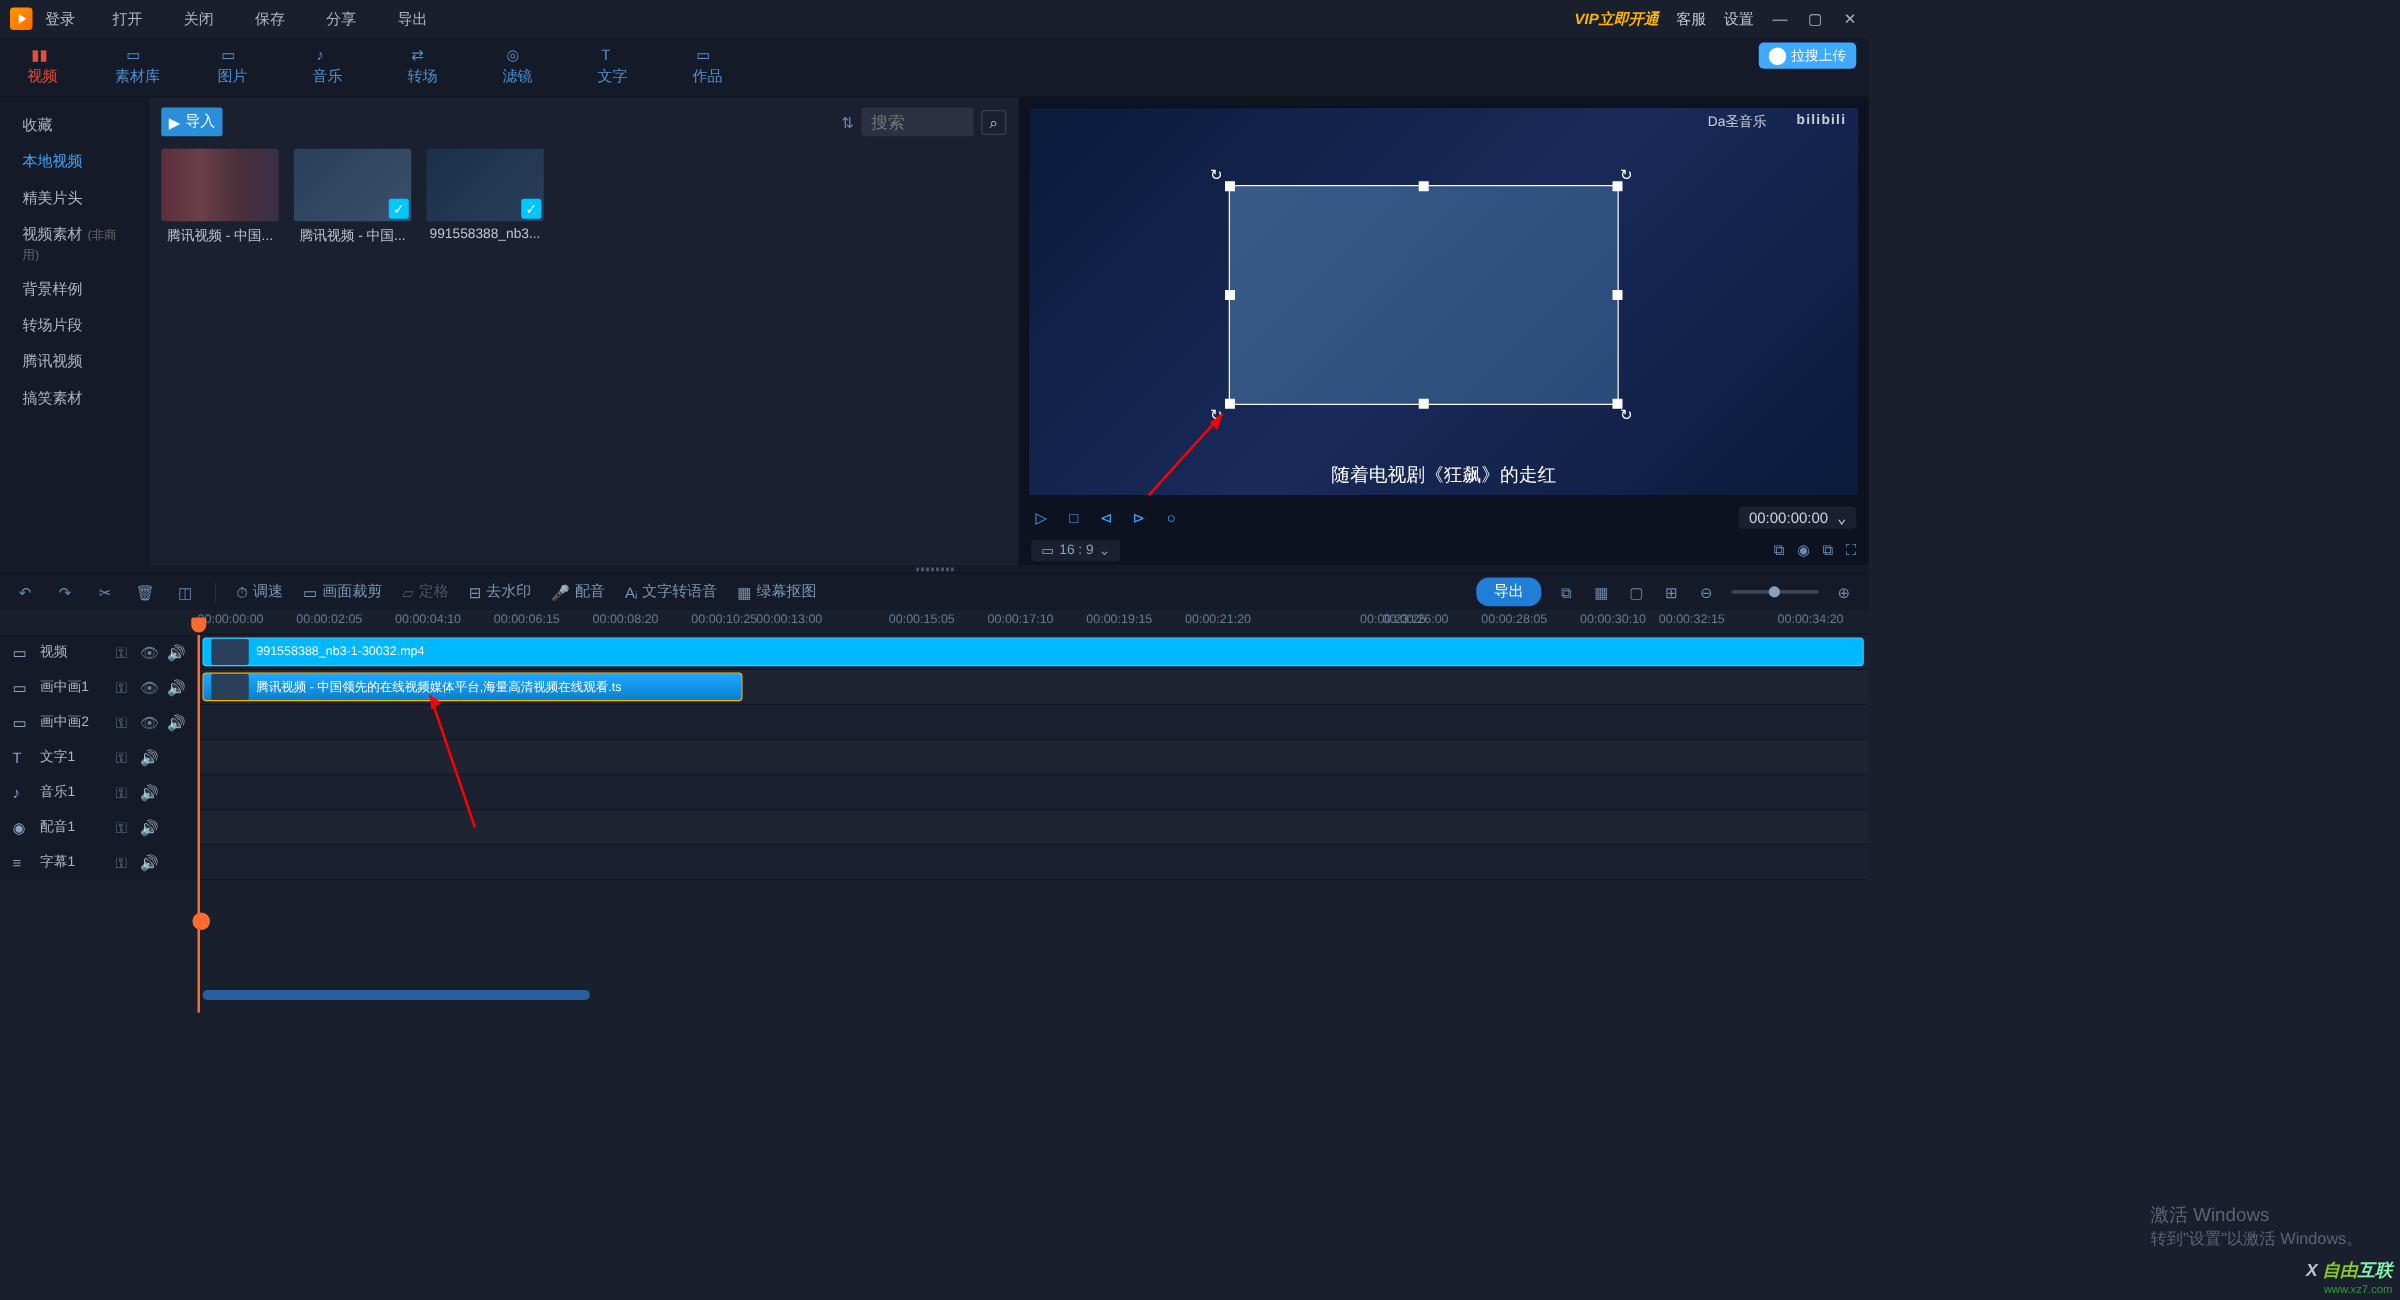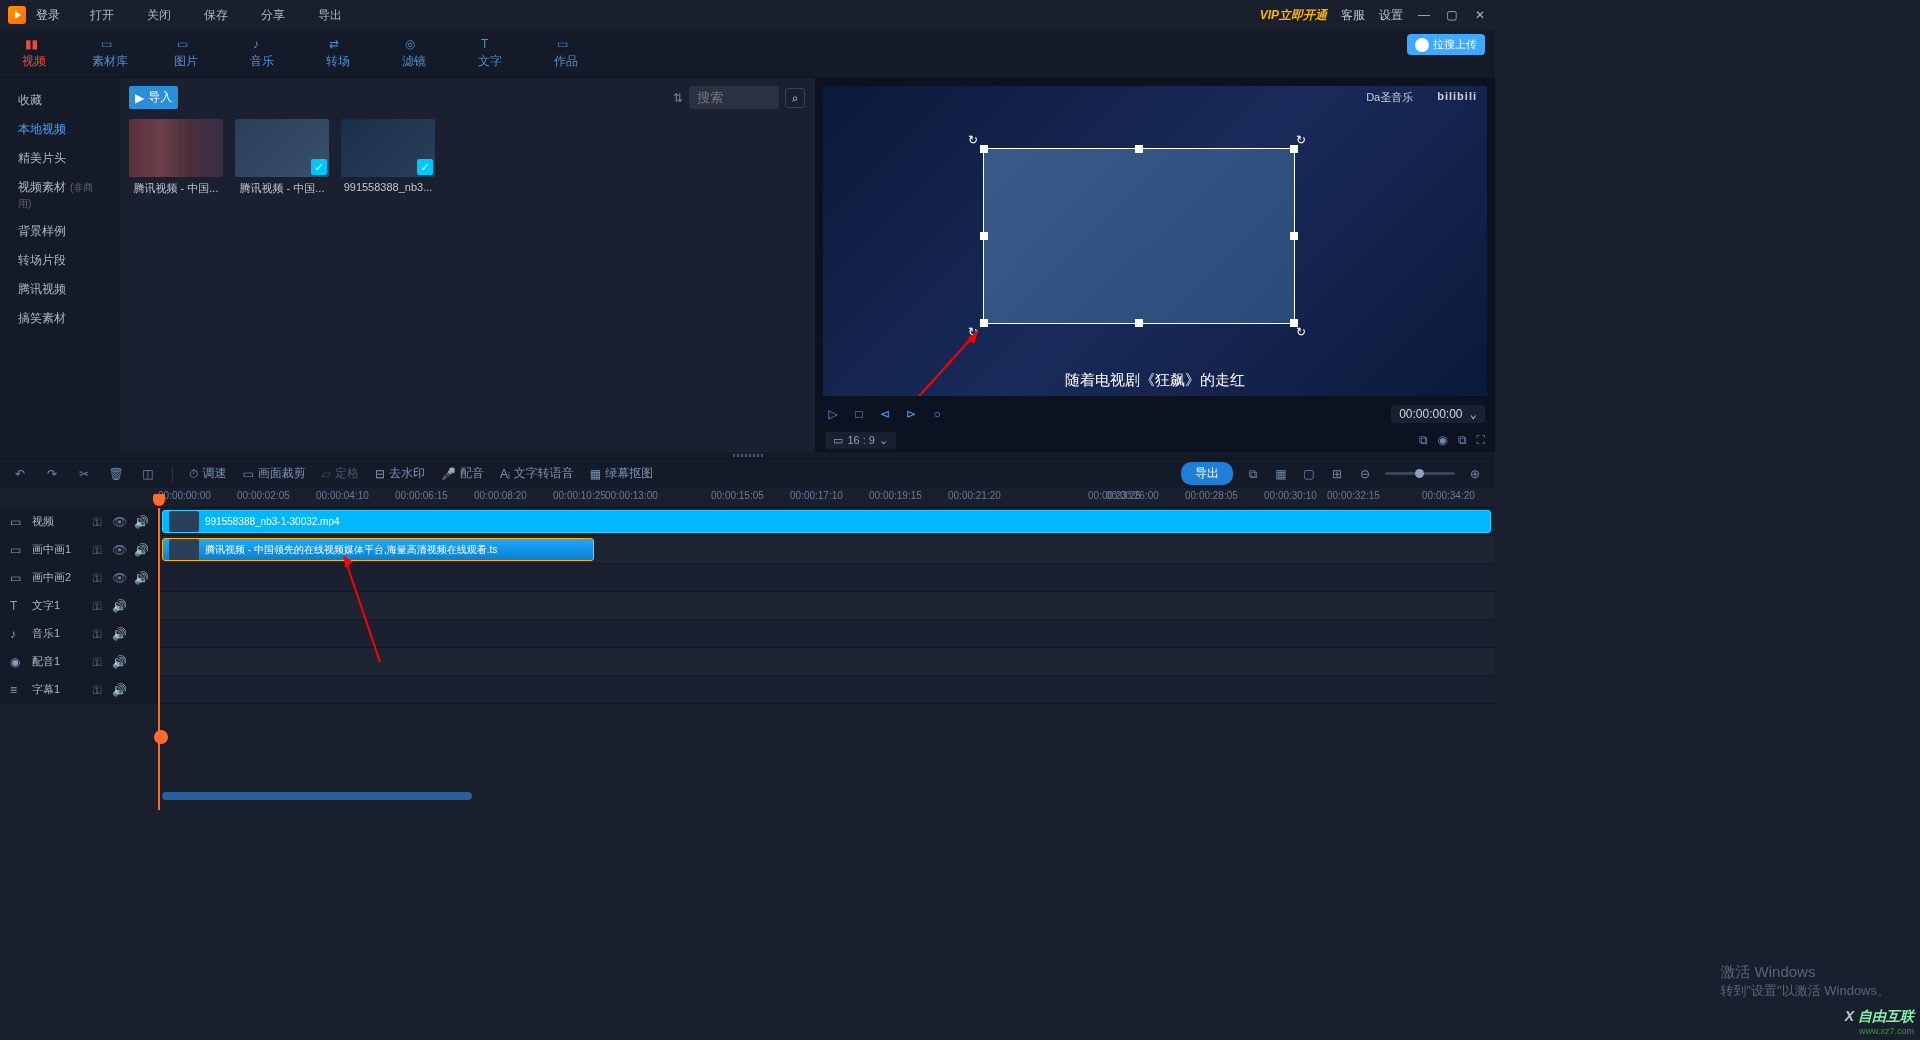--- a/index.html
+++ b/index.html
@@ -103,21 +103,21 @@
 .clip.video { left: 4px; right: 4px; background: #00b8ff; border: 1px solid #33d0ff; }
 .clip.pip { left: 4px; width: 432px; background: linear-gradient(180deg, #1fa8ff, #0a7fcf); border: 1px solid #ffb400; }
 .clip .thumb-mini { width: 30px; height: 100%; background: #2a3f5a; margin-right: 6px; border-radius: 2px; display: inline-block; }
 .scroll-bottom { position: absolute; bottom: 4px; left: 162px; width: 310px; height: 8px; background: #2a5f9f; border-radius: 4px; }
 .knob { position: absolute; left: 154px; top: 222px; width: 14px; height: 14px; background: #ff6b2d; border-radius: 50%; }
 
 
 .winmark { position: absolute; right: 30px; bottom: 40px; color: #5a6578; font-size: 13px; text-align: left; }
 .winmark .l1 { font-size: 15px; }
 .brandmark { position: absolute; right: 6px; bottom: 4px; font-size: 14px; font-style: italic; font-weight: bold; }
-.brandmark .c1 { color: #86efac; } .brandmark .c2 { color: #86efac; }
+.brandmark .c1 { color: #84cc16; } .brandmark .c2 { color: #86efac; }
 .brandmark .url { font-size: 9px; color: #2a9f3a; display: block; text-align: right; font-style: normal; font-weight: normal; }
 
 .timeline-arrow { position: absolute; pointer-events: none; }
 </style>
 </head>
 <body>
 
 <div class="titlebar">
   <div class="logo"></div>
   <span>登录</span>

